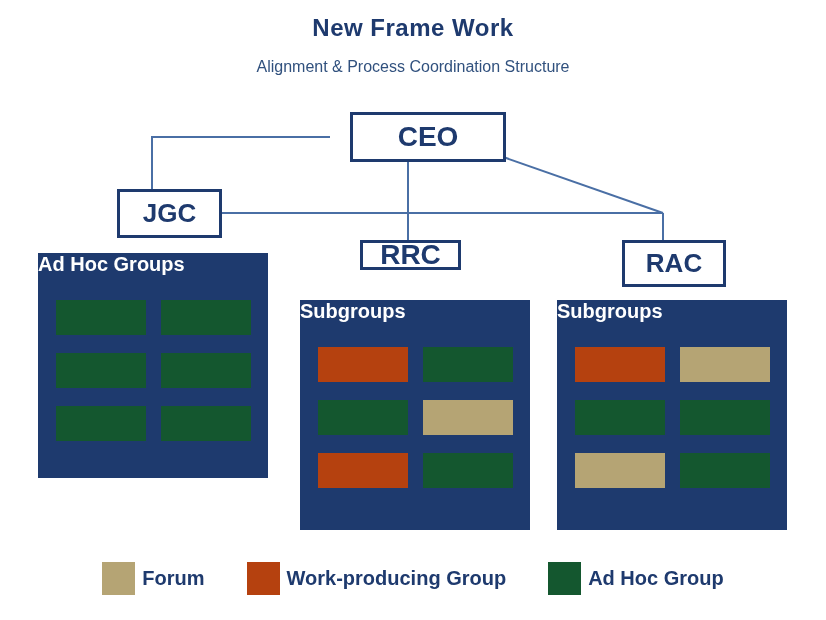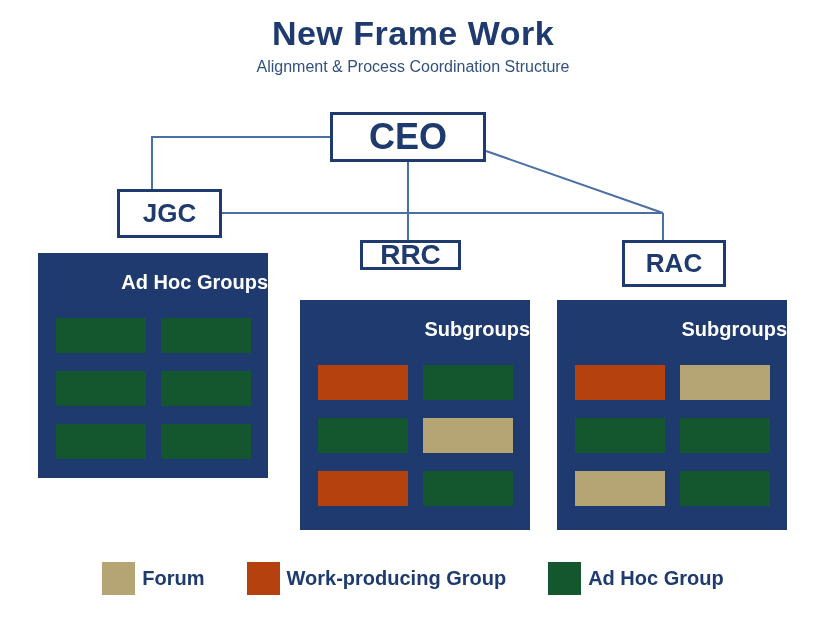--- a/index.html
+++ b/index.html
@@ -21,21 +21,21 @@
     height: 620px;
     background: #ffffff;
     overflow: hidden;
   }
   .page-title {
     position: absolute;
     top: 14px;
     left: 0;
     width: 100%;
     text-align: center;
-    font-size: 34px;
+    font-size: 24px;
     font-weight: bold;
     color: var(--navy);
     letter-spacing: 0.5px;
   }
   .page-subtitle {
     position: absolute;
     top: 58px;
     left: 0;
     width: 100%;
     text-align: center;
@@ -57,37 +57,36 @@
   .node {
     position: absolute;
     background: #ffffff;
     border: 3px solid var(--navy);
     color: var(--navy);
     font-weight: bold;
     display: flex;
     align-items: center;
     justify-content: center;
   }
-  .node-ceo { left: 330px; top: 112px; width: 156px; height: 50px; font-size: 36px; }
+  .node-ceo { left: 350px; top: 112px; width: 156px; height: 50px; font-size: 28px; }
   .node-jgc { left: 100px; top: 189px; width: 105px; height: 49px; font-size: 26px; margin-left: 17px; }
   .node-rrc { left: 360px; top: 240px; width: 101px; height: 30px; font-size: 28px; }
   .node-rac { left: 622px; top: 240px; width: 104px; height: 47px; font-size: 26px; }
   .panel {
     position: absolute;
     background: var(--navy);
     color: #ffffff;
   }
   .panel-1 { left: 38px;  top: 253px; width: 230px; height: 225px; }
   .panel-2 { left: 300px; top: 300px; width: 230px; height: 230px; }
   .panel-3 { left: 557px; top: 300px; width: 230px; height: 230px; }
   .panel-title {
-    text-align: right;
+    text-align: left;
     font-size: 20px;
     font-weight: bold;
-    margin-top: 18px;
   }
   .blocks {
     display: grid;
     grid-template-columns: repeat(2, 90px);
     gap: 18px 15px;
     justify-content: center;
     margin-top: 24px;
   }
   .block { height: 35px; }
   .legend {

